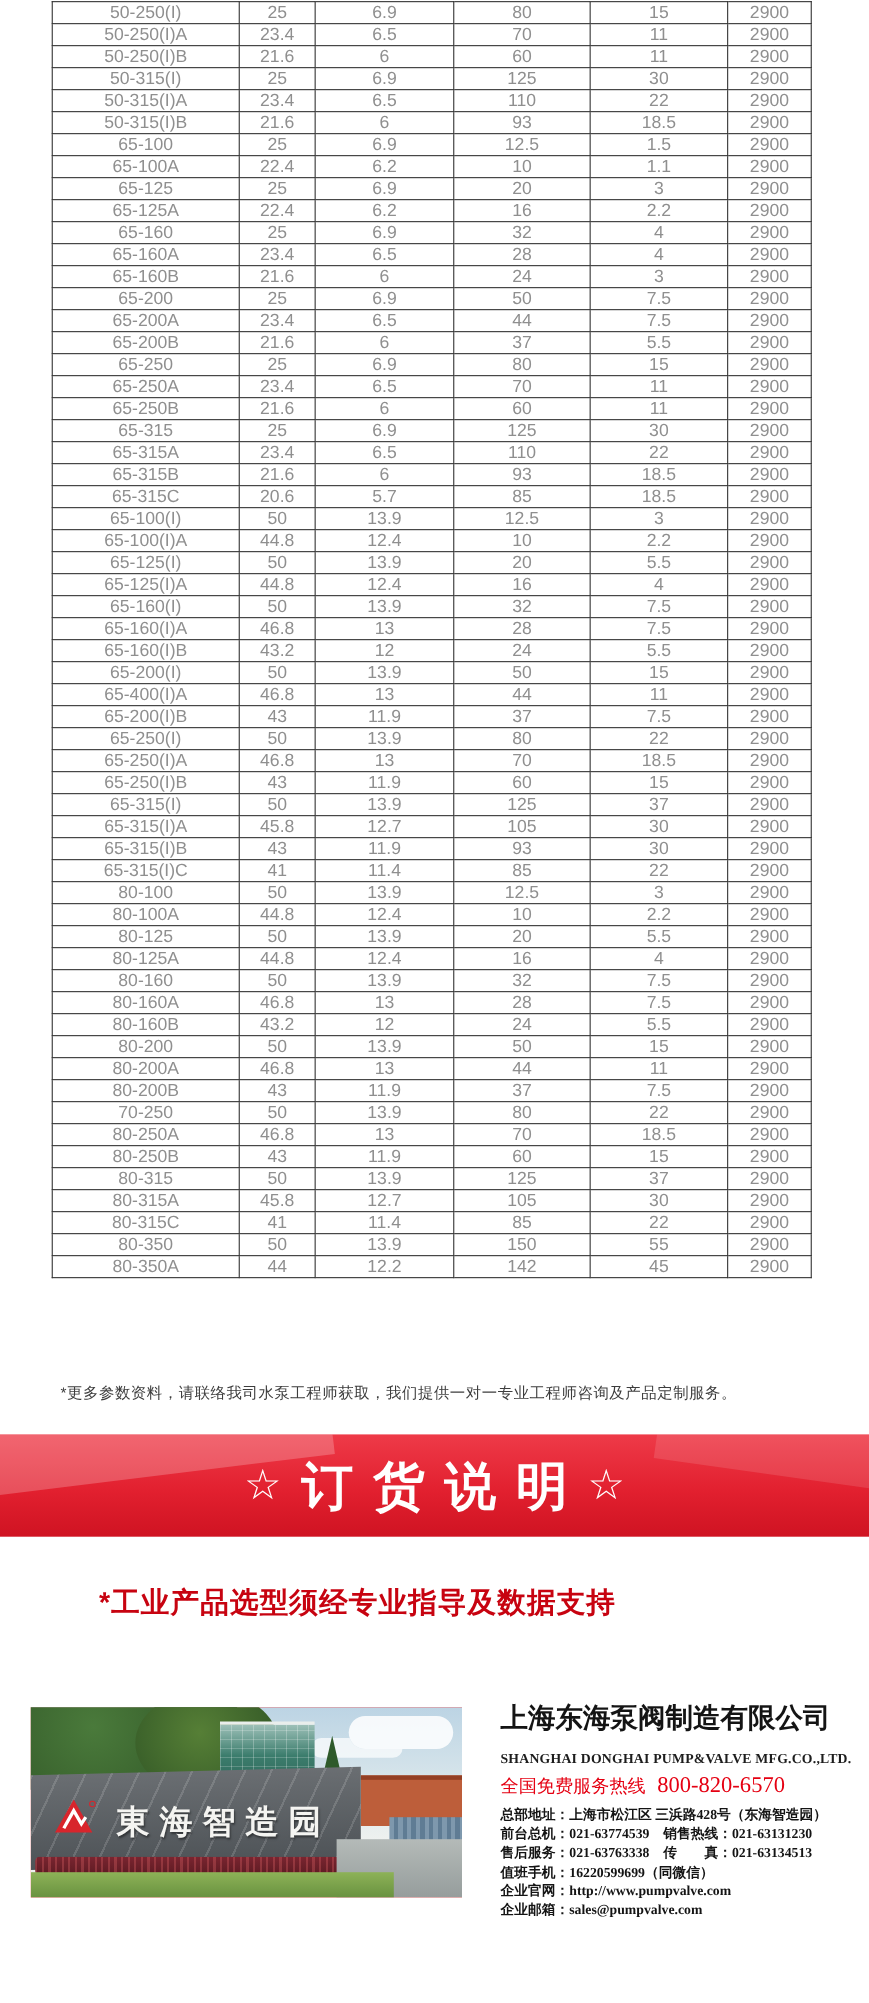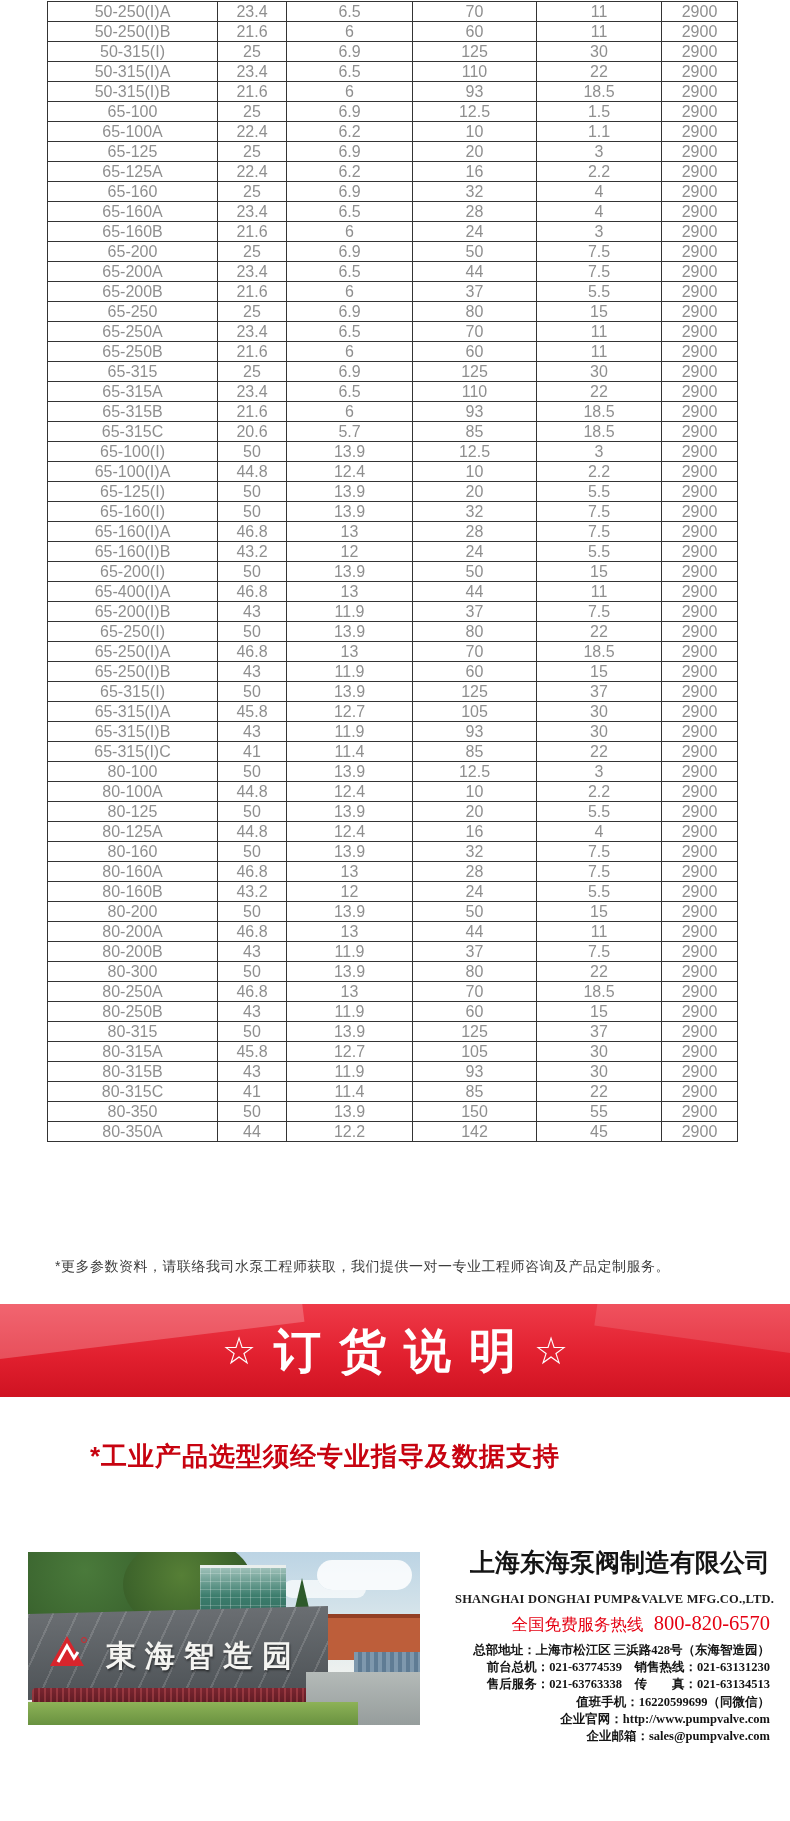--- a/index.html
+++ b/index.html
@@ -65,21 +65,21 @@
   .photo .hedge{position:absolute;left:4px;top:136px;width:280px;height:17px;border-radius:4px;
           background:#6e2029;
           background-image:repeating-linear-gradient(90deg,rgba(255,120,120,0.25) 0 2px,transparent 2px 6px),
                            linear-gradient(#7a2530,#5c1a22);}
   .photo .pave{position:absolute;left:278px;top:120px;width:114px;height:53px;
           background:linear-gradient(180deg,#b4bab8,#969d9c);}
   .photo .lawn{position:absolute;left:0;top:150px;width:330px;height:23px;
           background:linear-gradient(180deg,#8db257,#699240);}
 
   
-  .info{position:absolute;left:455px;top:1548px;width:315px;text-align:right;}
+  .info{position:absolute;left:455px;top:1548px;width:315px;}
   .co-cn{font-size:25px;font-weight:800;color:#141414;white-space:nowrap;line-height:28px;}
   .co-en{font-family:"Liberation Serif",serif;font-size:12.5px;font-weight:700;color:#1d1d1d;
          letter-spacing:0.2px;white-space:nowrap;line-height:15px;margin-top:16px;}
   .hotline{margin-top:5px;line-height:22px;color:#e50012;font-weight:400;white-space:nowrap;}
   .hotline .lbl{font-size:16.5px;}
   .hotline .num{font-family:"Liberation Serif",serif;font-size:20.5px;margin-left:6px;}
   .contacts{margin-top:6px;font-family:"Liberation Serif",serif;font-size:12.5px;font-weight:700;
             color:#141414;line-height:17.2px;}
   .contacts .row{white-space:nowrap;}
 </style>
@@ -92,20 +92,28 @@
     <colgroup>
       <col style="width:170px">
         <col style="width:69px">
         <col style="width:126px">
       <col style="width:124px">
         <col style="width:125px">
         <col style="width:76px">
     </colgroup>
     <tbody>
         <tr>
+          <td>50-250(I)</td>
+          <td>25</td>
+          <td>6.9</td>
+          <td>80</td>
+          <td>15</td>
+          <td>2900</td>
+        </tr>
+        <tr>
           <td>50-250(I)A</td>
           <td>23.4</td>
           <td>6.5</td>
           <td>70</td>
           <td>11</td>
           <td>2900</td>
         </tr>
         <tr>
           <td>50-250(I)B</td>
           <td>21.6</td>
@@ -292,20 +300,28 @@
         </tr>
         <tr>
           <td>65-125(I)</td>
           <td>50</td>
           <td>13.9</td>
           <td>20</td>
           <td>5.5</td>
           <td>2900</td>
         </tr>
         <tr>
+          <td>65-125(I)A</td>
+          <td>44.8</td>
+          <td>12.4</td>
+          <td>16</td>
+          <td>4</td>
+          <td>2900</td>
+        </tr>
+        <tr>
           <td>65-160(I)</td>
           <td>50</td>
           <td>13.9</td>
           <td>32</td>
           <td>7.5</td>
           <td>2900</td>
         </tr>
         <tr>
           <td>65-160(I)A</td>
           <td>46.8</td>
@@ -476,21 +492,21 @@
         </tr>
         <tr>
           <td>80-200B</td>
           <td>43</td>
           <td>11.9</td>
           <td>37</td>
           <td>7.5</td>
           <td>2900</td>
         </tr>
         <tr>
-          <td>80-300</td>
+          <td>70-250</td>
           <td>50</td>
           <td>13.9</td>
           <td>80</td>
           <td>22</td>
           <td>2900</td>
         </tr>
         <tr>
           <td>80-250A</td>
           <td>46.8</td>
           <td>13</td>
@@ -512,28 +528,20 @@
           <td>13.9</td>
           <td>125</td>
           <td>37</td>
           <td>2900</td>
         </tr>
         <tr>
           <td>80-315A</td>
           <td>45.8</td>
           <td>12.7</td>
           <td>105</td>
-          <td>30</td>
-          <td>2900</td>
-        </tr>
-        <tr>
-          <td>80-315B</td>
-          <td>43</td>
-          <td>11.9</td>
-          <td>93</td>
           <td>30</td>
           <td>2900</td>
         </tr>
         <tr>
           <td>80-315C</td>
           <td>41</td>
           <td>11.4</td>
           <td>85</td>
           <td>22</td>
           <td>2900</td>

